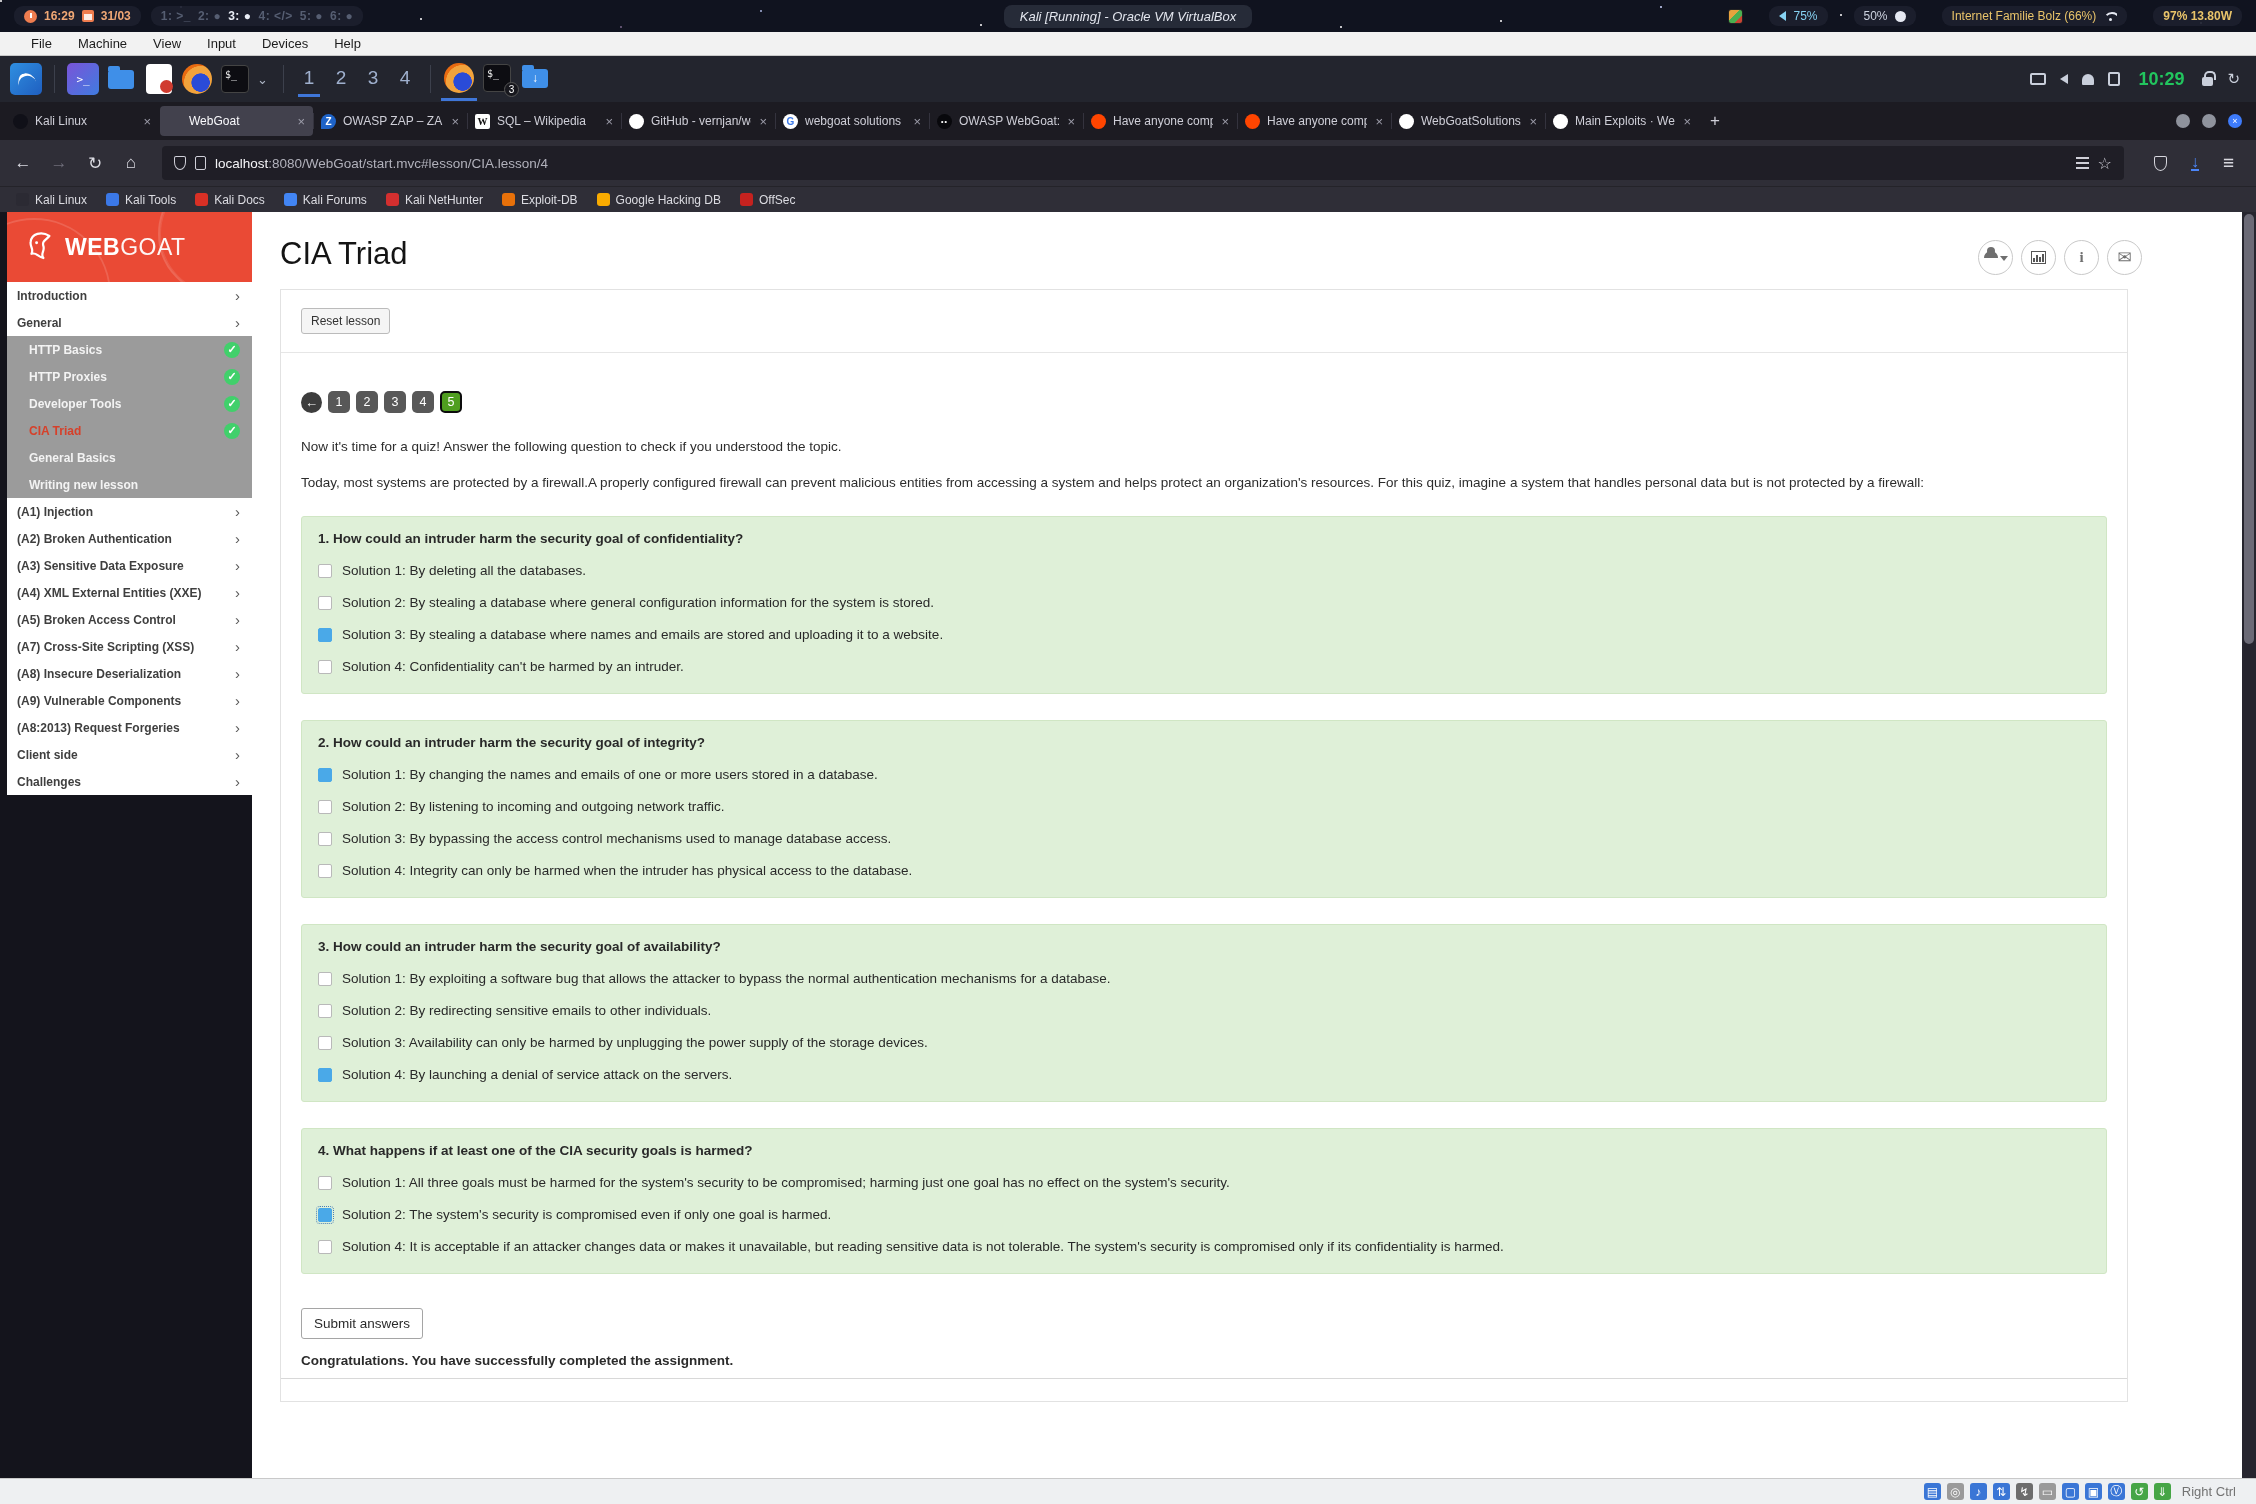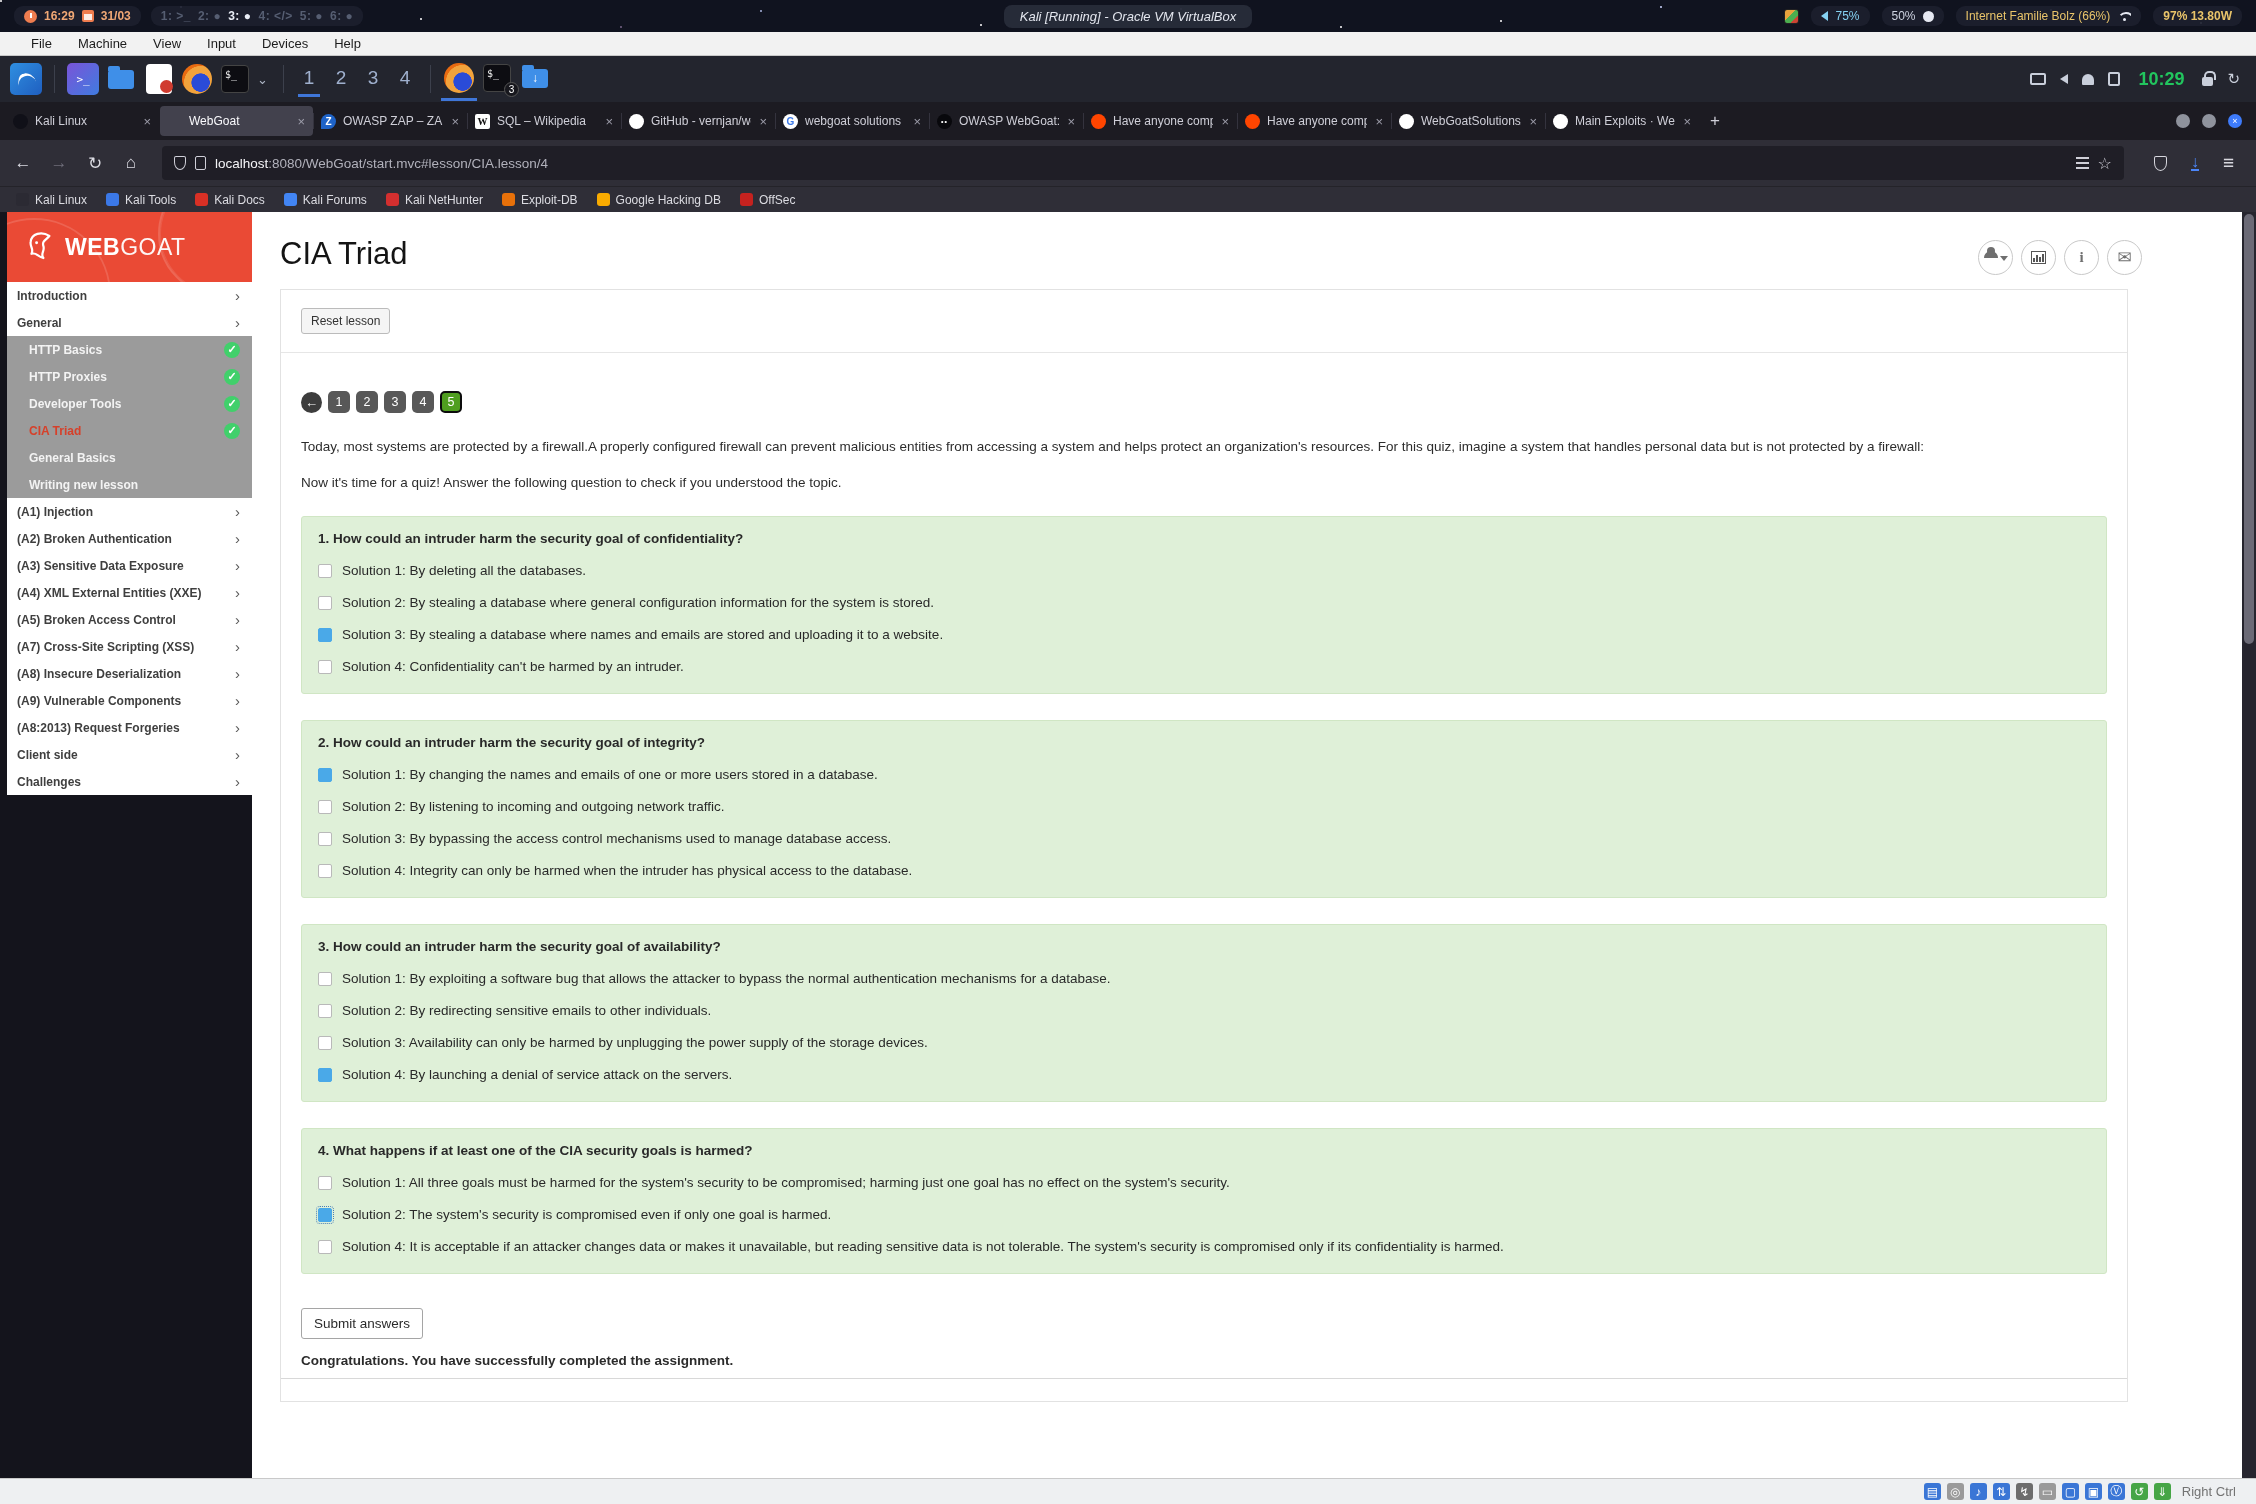--- a/index.html
+++ b/index.html
@@ -22,21 +22,21 @@
   .host-left{ display:flex; gap:10px; align-items:center; z-index:1;}
   .clock-ico{ width:13px; height:13px; border-radius:50%; background:#ef7d4f; position:relative;}
   .clock-ico::after{content:""; position:absolute; left:6px; top:3px; width:1.5px; height:5px; background:#fff;}
   .cal-ico{ width:12px; height:12px; border-radius:2px; background:#ef7d4f; position:relative;}
   .cal-ico::after{content:""; position:absolute; left:2px; top:4px; right:2px; bottom:2px; background:#fff; opacity:.85;}
   .host-time,.host-date{ color:#f0a875; font-weight:bold; }
   .ws{ color:#565e72; font-weight:bold; letter-spacing:.5px;}
   .ws.active{ color:#e9edf6; }
   .host-title-wrap{ position:absolute; left:0; right:0; display:flex; justify-content:center; pointer-events:none;font-style:italic;}
   .host-title{ background:rgba(40,44,58,.95); color:#e3e6ee; font-size:13px; border-radius:8px; padding:4px 16px; }
-  .host-right{ margin-left:auto; display:flex; gap:12px; align-items:center; z-index:1;}
+  .host-right{ margin-left:auto; display:flex; gap:26px; align-items:center; z-index:1;}
   .vbox-cube{ width:15px; height:15px; border-radius:3px;
     background:linear-gradient(135deg,#e8a33d 0 40%,#4caf50 40% 70%,#cc4433 70%); border:1px solid #222;}
   .vol-txt{ color:#86d2f2; }
   .spk{ width:0; height:0; border:5px solid transparent; border-right:7px solid #86d2f2; border-left:0; position:relative;}
   .bright-dot{ width:11px; height:11px; border-radius:50%; background:#e6e9f2;}
   .wifi-txt{ color:#e9c46a; }
   .wifi-ico{ width:14px; height:9px; position:relative; overflow:hidden;}
   .wifi-ico::before{content:""; position:absolute; left:0; top:0; width:14px; height:14px; border:2px solid #e6e9f2; border-radius:50%; clip-path:polygon(0 0,100% 0,50% 55%);}
   .wifi-ico::after{content:""; position:absolute; left:5.5px; top:6px; width:3px; height:3px; border-radius:50%; background:#e6e9f2;}
   .batt-txt{ color:#e9c46a; font-weight:bold;}
@@ -516,22 +516,22 @@
         <div class="pager" id="pager">
             <span class="pager-prev">←</span>
             <span class="page-btn">1</span>
             <span class="page-btn">2</span>
             <span class="page-btn">3</span>
             <span class="page-btn">4</span>
             <span class="page-btn current">5</span>
           </div>
 
         <div class="intro">
+          <p>Now it's time for a quiz! Answer the following question to check if you understood the topic.</p>
           <p>Today, most systems are protected by a firewall.A properly configured firewall can prevent malicious entities from accessing a system and helps protect an organization's resources. For this quiz, imagine a system that handles personal data but is not protected by a firewall:</p>
-          <p>Now it's time for a quiz! Answer the following question to check if you understood the topic.</p>
         </div>
 
         <div id="questions">
             <div class="question">
               <div class="q-title">1. How could an intruder harm the security goal of confidentiality?</div>
               <div class="option">
                 <span class="checkbox"></span>
                 <span>Solution 1: By deleting all the databases.</span>
               </div>
               <div class="option">

